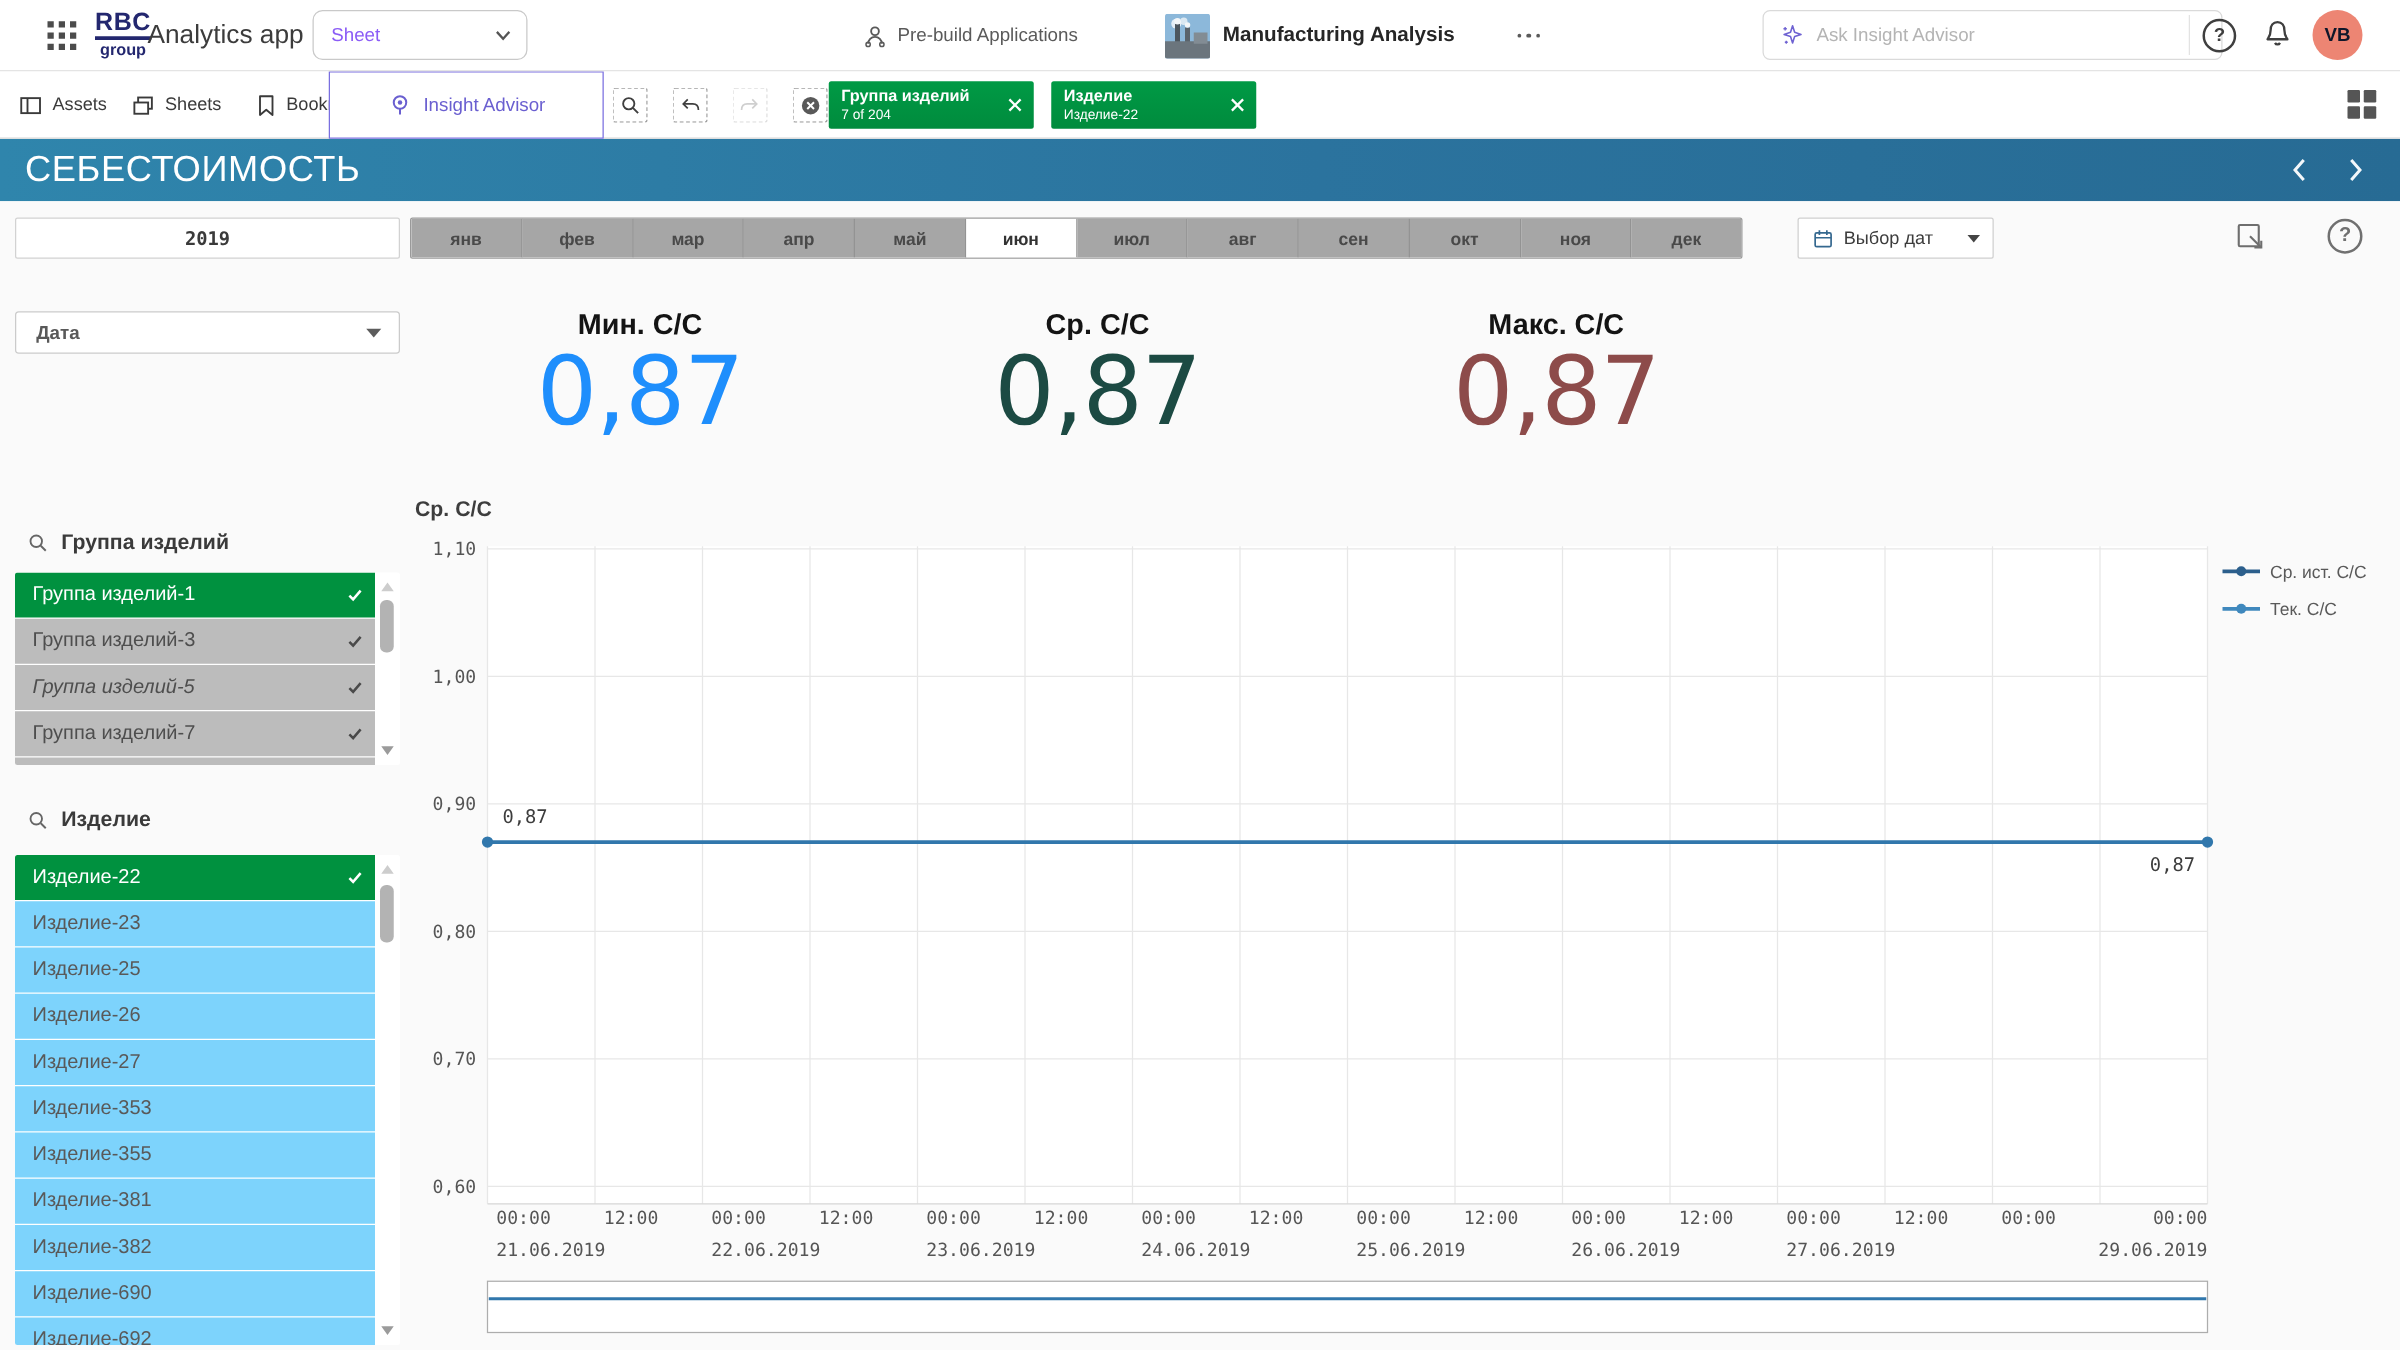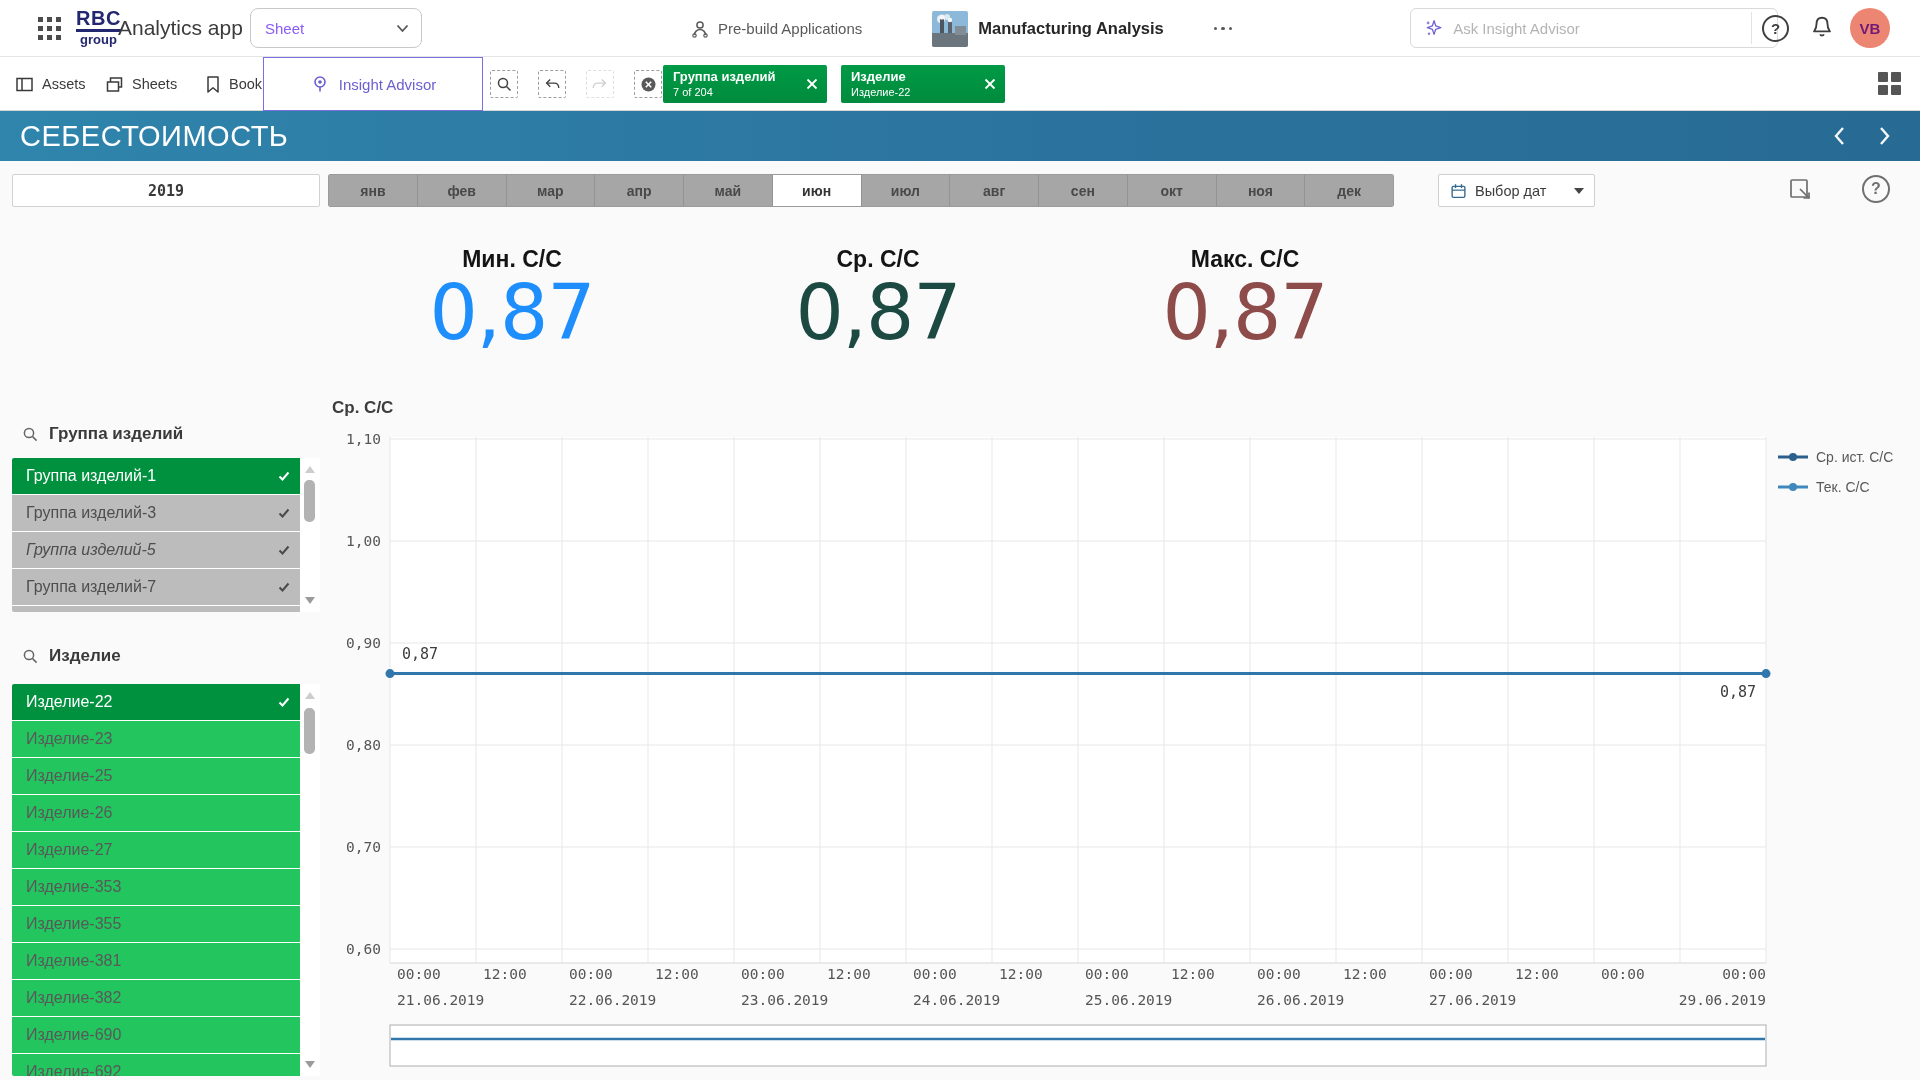--- a/index.html
+++ b/index.html
@@ -30,21 +30,21 @@
   #dots i { width:3.5px; height:3.5px; border-radius:50%; background:#5a5a5a; }
   #search-box { left:1410px; top:8px; width:368px; height:40px; border:1px solid #dadada; border-radius:6px;
                 display:flex; align-items:center; padding:0 10px 0 13px; background:#fff; }
   #search-box input { border:none; outline:none; font-size:15px; color:#444; width:100%; margin-left:9px;
                       font-family:"Liberation Sans", sans-serif; background:transparent; }
   #search-box input::placeholder { color:#b4b4b4; }
   #hdr-divider { left:1751px; top:12px; width:1px; height:32px; background:#e3e3e3; }
   #help-icon { left:1762px; top:15px; width:27px; height:27px; border:2px solid #3f3f3f; border-radius:50%;
                display:flex; align-items:center; justify-content:center; font-size:15px; font-weight:700;
                color:#3f3f3f; cursor:pointer; }
-  #avatar { left:1850px; top:8px; width:40px; height:40px; border-radius:50%; background:#ed8573; color:#701a75;
+  #avatar { left:1850px; top:8px; width:40px; height:40px; border-radius:50%; background:#ed8573; color:#0f172a;
             display:flex; align-items:center; justify-content:center; font-size:15px; font-weight:600; cursor:pointer; }
 
   
   #toolbar { position:absolute; left:0; top:57px; width:1920px; height:54px; background:#fff;
              border-bottom:1px solid #d6d6d6; z-index:29; }
   .tb-item { position:absolute; top:0; height:54px; display:flex; align-items:center; gap:8px; cursor:pointer; }
   .tb-item span { font-size:14.5px; color:#3a3a3a; }
   #tb-assets { left:15px; } #tb-sheets { left:105px; } #tb-bookmarks { left:205px; }
   #insight-box { position:absolute; left:263px; top:0; width:220px; height:54px; border:1px solid #7a6fe0;
                  display:flex; align-items:center; justify-content:center; gap:9px; cursor:pointer; background:#fff; }
@@ -108,21 +108,21 @@
   .list-header { position:absolute; left:22px; display:flex; align-items:center; gap:10px; }
   .list-header b { font-size:17px; color:#3a3a3a; }
   #group-header { top:263px; } #product-header { top:485px; }
   .listbox { position:absolute; left:12px; width:308px; background:#fff; border-radius:2px; overflow:hidden; }
   #group-list { top:297px; height:154px; }
   #product-list { top:523px; height:392px; }
   .lrow { position:absolute; left:0; width:288px; height:36px; line-height:36px; font-size:16px;
           padding-left:14px; cursor:pointer; white-space:nowrap; }
   .lrow.selected { background:#00913f; color:#fff; }
   .lrow.alternative { background:#bcbcbc; color:#4e4e4e; }
-  .lrow.normal { background:#22c55e; color:#595959; }
+  .lrow.normal { background:#7dd3fc; color:#595959; }
   .lrow svg { position:absolute; right:9px; top:11px; }
   .vscroll { position:absolute; right:0; top:0; bottom:0; width:20px; background:#fff; border-radius:0 3px 3px 0; }
   .vscroll .up { position:absolute; left:5px; top:8px; width:0; height:0; border-left:5px solid transparent;
                  border-right:5px solid transparent; border-bottom:7px solid #cdcdcd; cursor:pointer; }
   .vscroll .thumb { position:absolute; left:4px; width:11px; background:#b3b3b3; border-radius:5px; cursor:grab; }
   .vscroll .down { position:absolute; left:5px; bottom:8px; width:0; height:0; border-left:5px solid transparent;
                    border-right:5px solid transparent; border-top:7px solid #9b9b9b; cursor:pointer; }
 
   #chart-svg { position:absolute; left:330px; top:232px; }
   text { user-select:none; }
@@ -345,20 +345,24 @@
         <div class="kpi" style="left: 698px;">
           <div class="k-label">Ср. С/С</div>
           <div class="k-value" style="color: rgb(28, 74, 67);">0,87</div>
         </div>
         <div class="kpi" style="left: 1065px;">
           <div class="k-label">Макс. С/С</div>
           <div class="k-value" style="color: rgb(141, 75, 74);">0,87</div>
         </div>
       </div>
 
+    <div id="date-dd">
+      <span>Дата</span>
+      <i class="caret"></i>
+    </div>
 
     <div class="list-header" id="group-header">
       <svg width="17" height="17" viewBox="0 0 17 17">
         <circle cx="7" cy="7" r="4.6" fill="none" stroke="#666" stroke-width="1.5"></circle>
         <line x1="10.6" y1="10.6" x2="14.6" y2="14.6" stroke="#666" stroke-width="1.5"></line>
       </svg>
       <b>Группа изделий</b>
     </div>
     <div class="listbox" id="group-list">
       <div id="group-rows">

